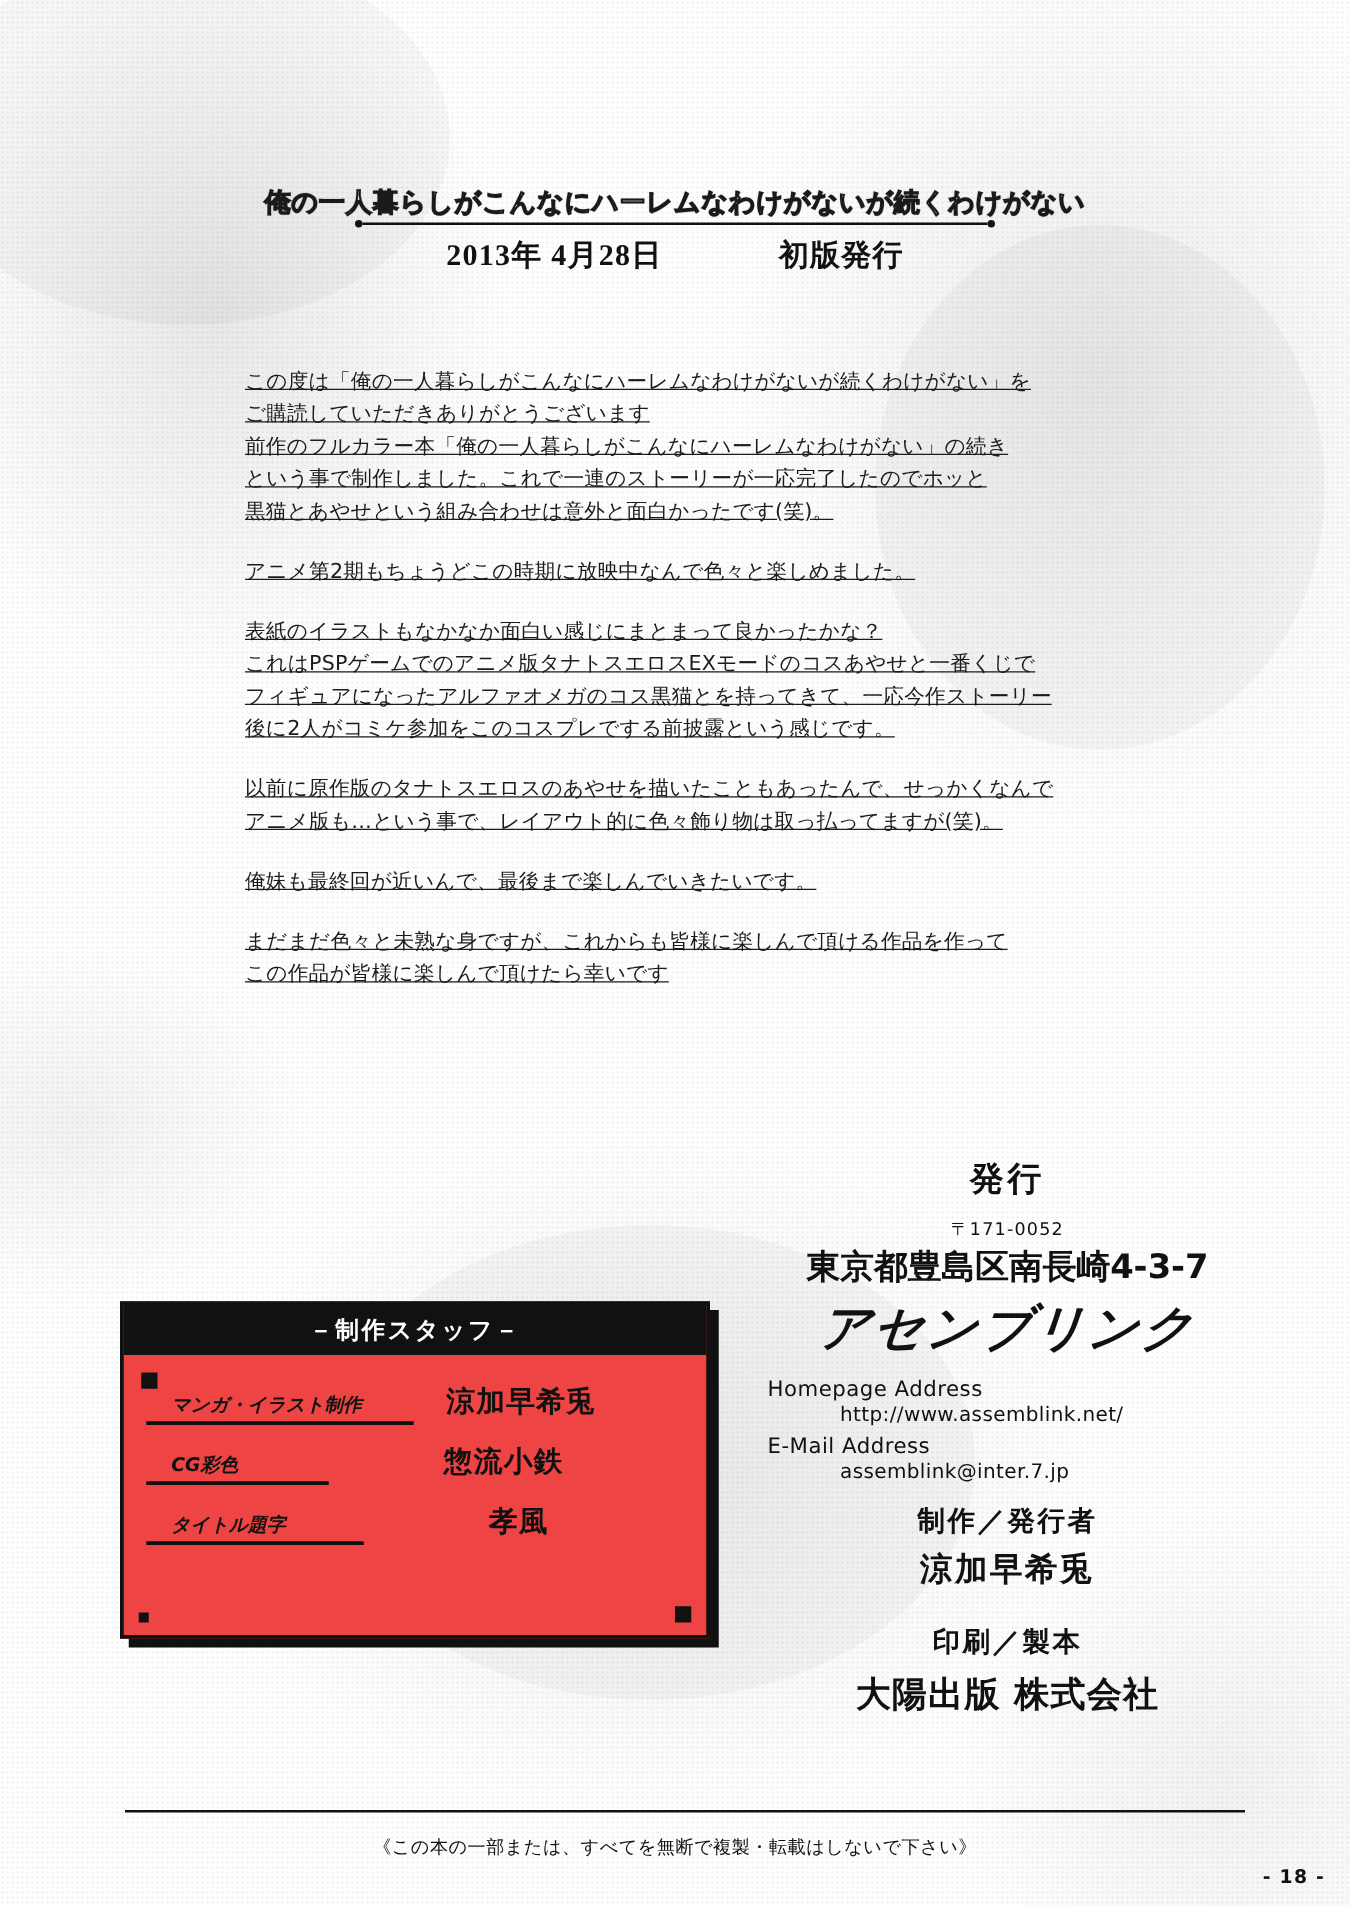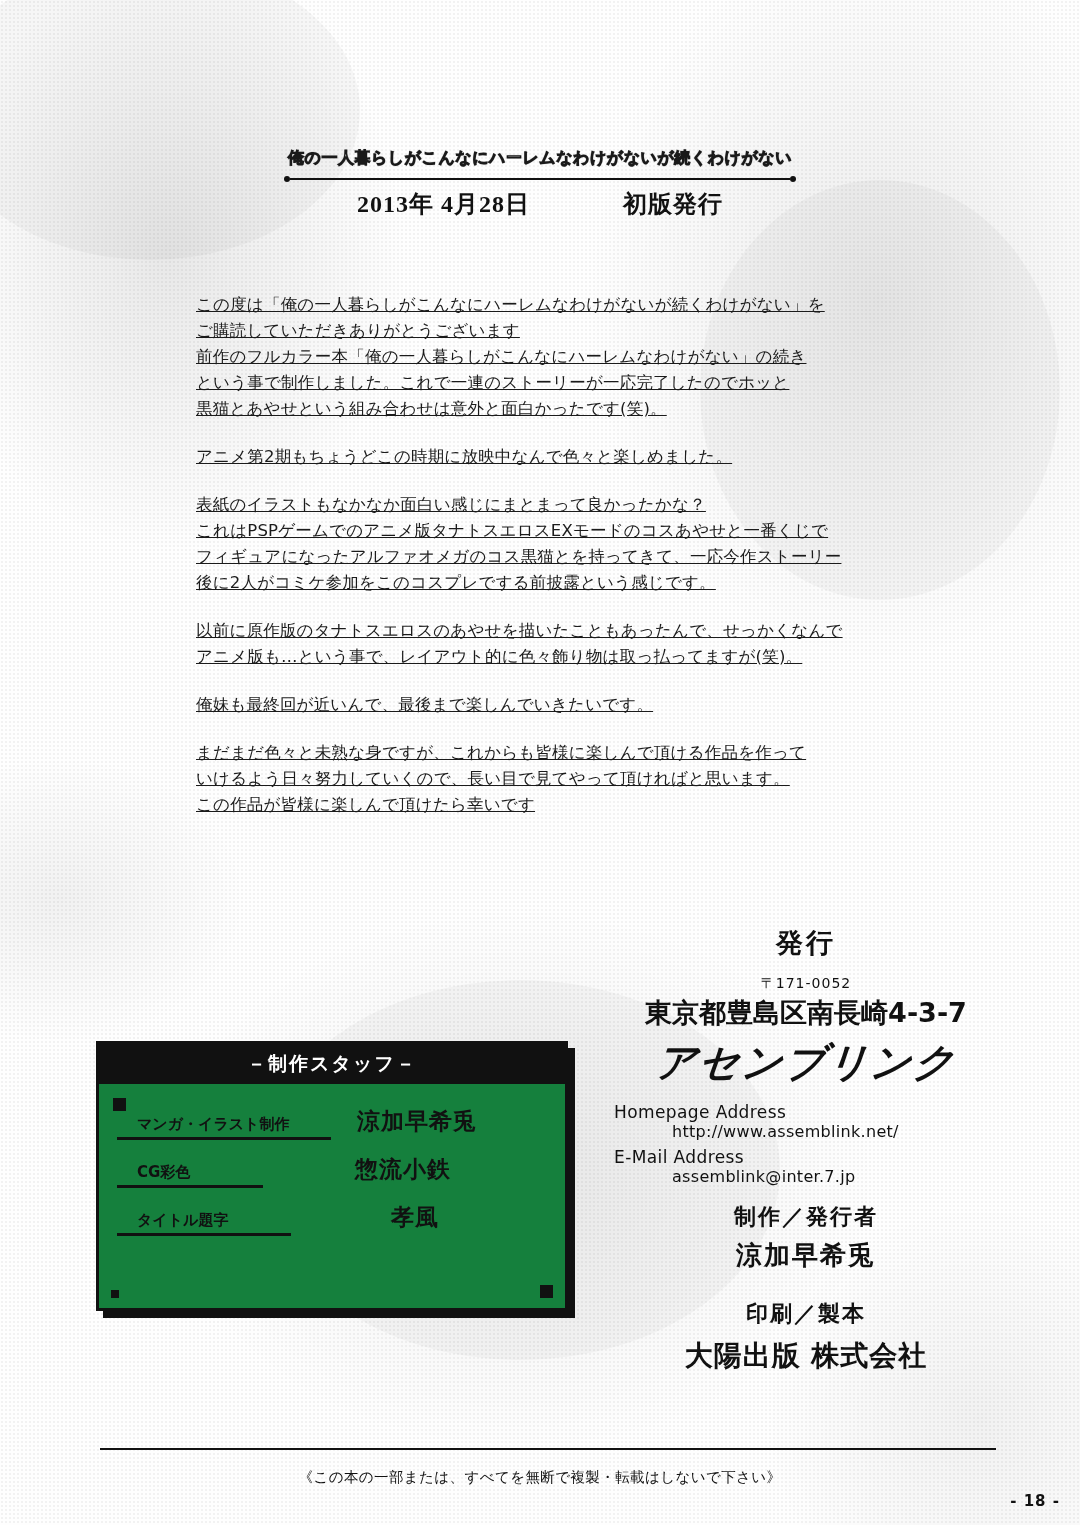--- a/index.html
+++ b/index.html
@@ -46,21 +46,21 @@
 
   
   .title-strip {
     position: absolute;
     left: 0; right: 0;
     top: 148px;
     text-align: center;
   }
   .title-outline {
     font-family: "DejaVu Sans", sans-serif;
-    font-size: 16px;
+    font-size: 21px;
     letter-spacing: 0.5px;
     color: #ffffff;
     -webkit-text-stroke: 0.9px #1a1a1a;
     text-shadow: 0 0 1px #1a1a1a;
     font-weight: 700;
     transform: scaleY(0.9);
   }
   .rule-row {
     position: absolute;
     left: 284px;
@@ -108,21 +108,21 @@
   .body-text p.tight { margin-bottom: 0; }
   .body-text .ln { display: block; }
 
   
   .staff-box {
     position: absolute;
     left: 96px;
     top: 1041px;
     width: 466px;
     height: 264px;
-    background: #15803d;
+    background: #ef4444;
     border: 3px solid #111;
     box-shadow: 7px 7px 0 #111;
   }
   .staff-head {
     height: 40px;
     background: #111;
     color: #fff;
     display: flex;
     align-items: center;
     justify-content: center;
@@ -152,20 +152,21 @@
     margin-top: 14px;
   }
   .staff-role {
     font-family: "DejaVu Sans", sans-serif;
     font-size: 15px;
     font-weight: 700;
     border-bottom: 3px solid #111;
     padding: 0 6px 3px 20px;
     min-width: 188px;
     white-space: nowrap;
+    font-style: italic;
   }
   .staff-name {
     font-family: "DejaVu Sans", sans-serif;
     font-size: 23px;
     font-weight: 700;
     margin-left: 26px;
     letter-spacing: 1px;
   }
   .staff-row.r2 .staff-role { min-width: 120px; }
   .staff-row.r2 .staff-name { margin-left: 92px; }
@@ -328,21 +329,20 @@
     </p>
     <p>
       <span class="ln">以前に原作版のタナトスエロスのあやせを描いたこともあったんで、せっかくなんで</span>
       <span class="ln">アニメ版も…という事で、レイアウト的に色々飾り物は取っ払ってますが(笑)。</span>
     </p>
     <p>
       <span class="ln">俺妹も最終回が近いんで、最後まで楽しんでいきたいです。</span>
     </p>
     <p class="tight">
       <span class="ln">まだまだ色々と未熟な身ですが、これからも皆様に楽しんで頂ける作品を作って</span>
-      <span class="ln">いけるよう日々努力していくので、長い目で見てやって頂ければと思います。</span>
       <span class="ln">この作品が皆様に楽しんで頂けたら幸いです</span>
     </p>
   </div>
 
   <div class="staff-box">
     <div class="staff-head">－制作スタッフ－</div>
     <div class="staff-inner">
       <span class="sq tl"></span>
       <span class="sq bl"></span>
       <span class="sq br"></span>

